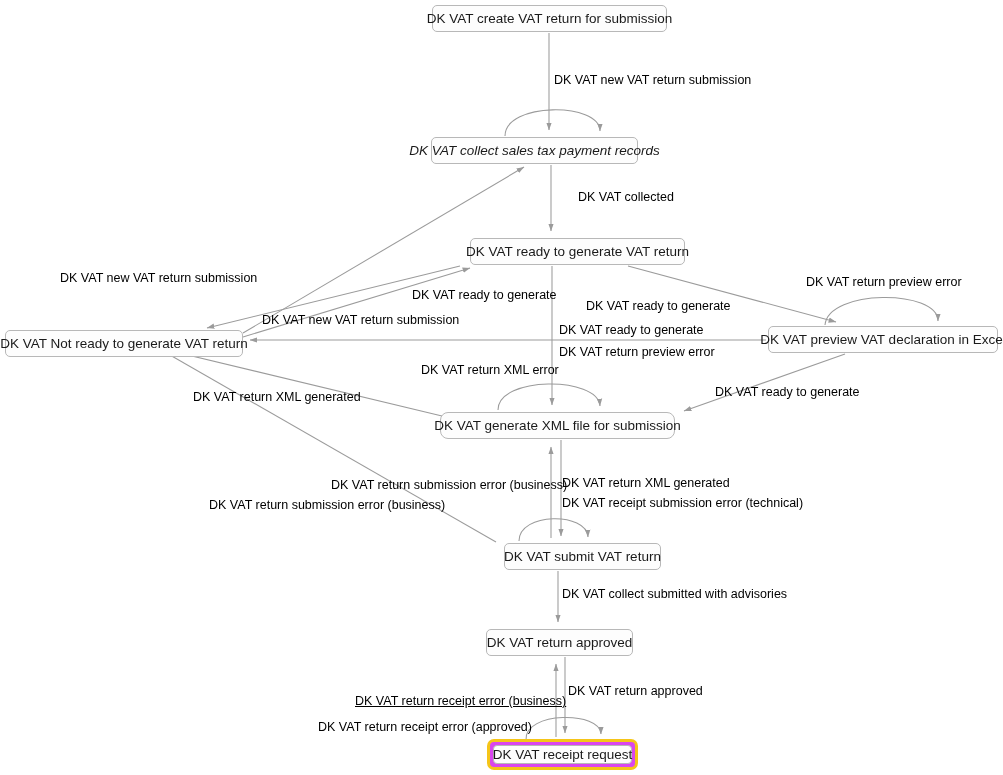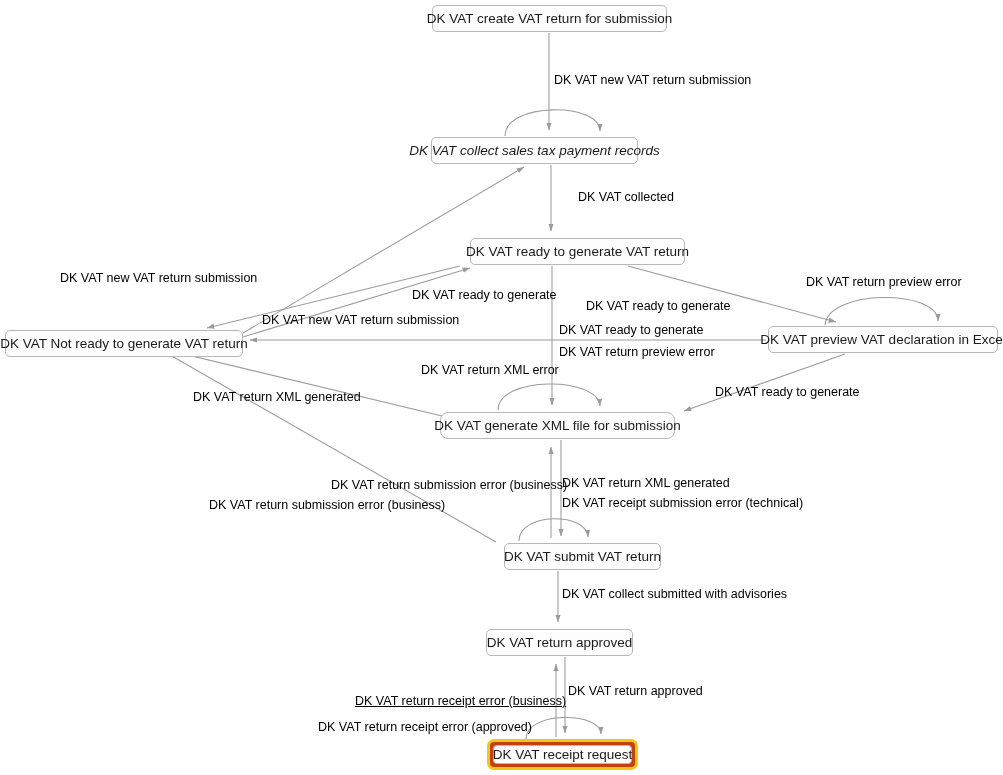--- a/index.html
+++ b/index.html
@@ -25,21 +25,21 @@
     align-items:center;
     justify-content:center;
     white-space:nowrap;
     padding:0 23px;
     height:27px;
     box-shadow:0 0 0 0 rgba(0,0,0,0);
     z-index:5;
   }
   .node.highlight{
     border:3px solid #f5c518;
-    background:#c2410c;
+    background:#d946ef;
     border-radius:7px;
     box-shadow:0 0 0 0 rgba(0,0,0,0);
   }
   .node.highlight .inner{
     position:absolute;
     left:3px;top:3px;right:3px;bottom:3px;
     border:1px solid #b8b8b8;
     border-radius:4px;
     background:#fdfdfd;
     pointer-events:none;

